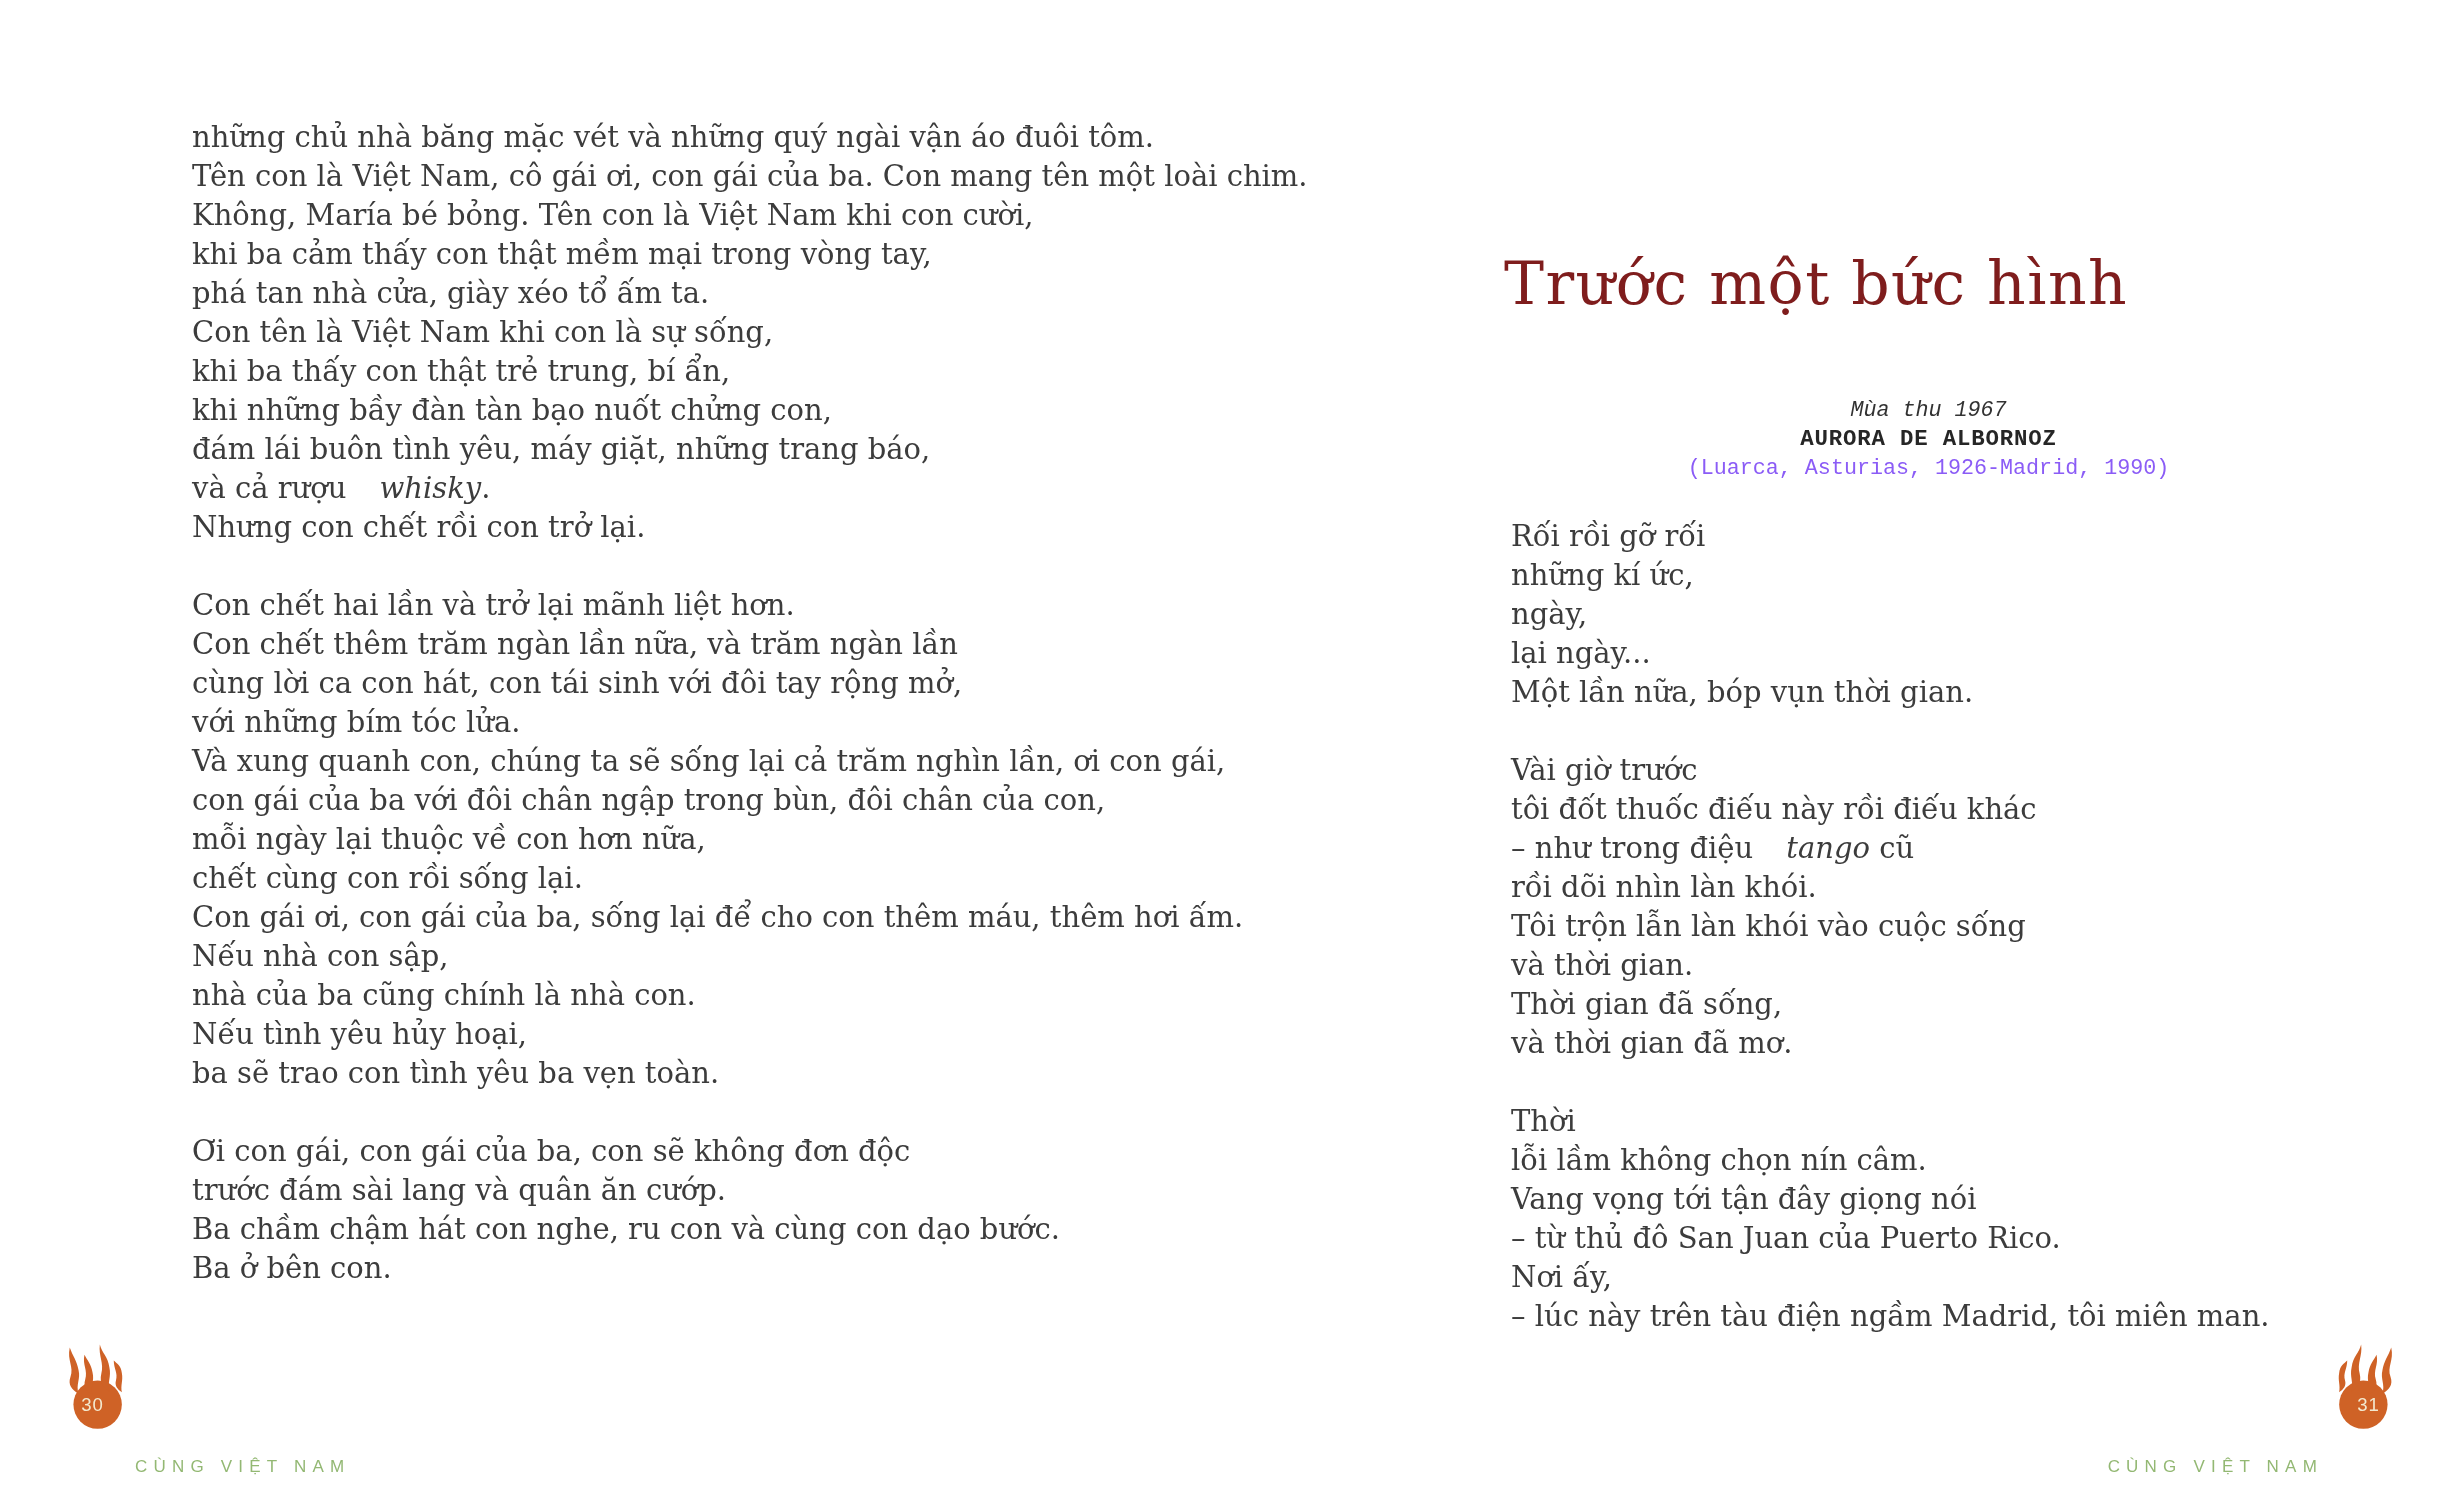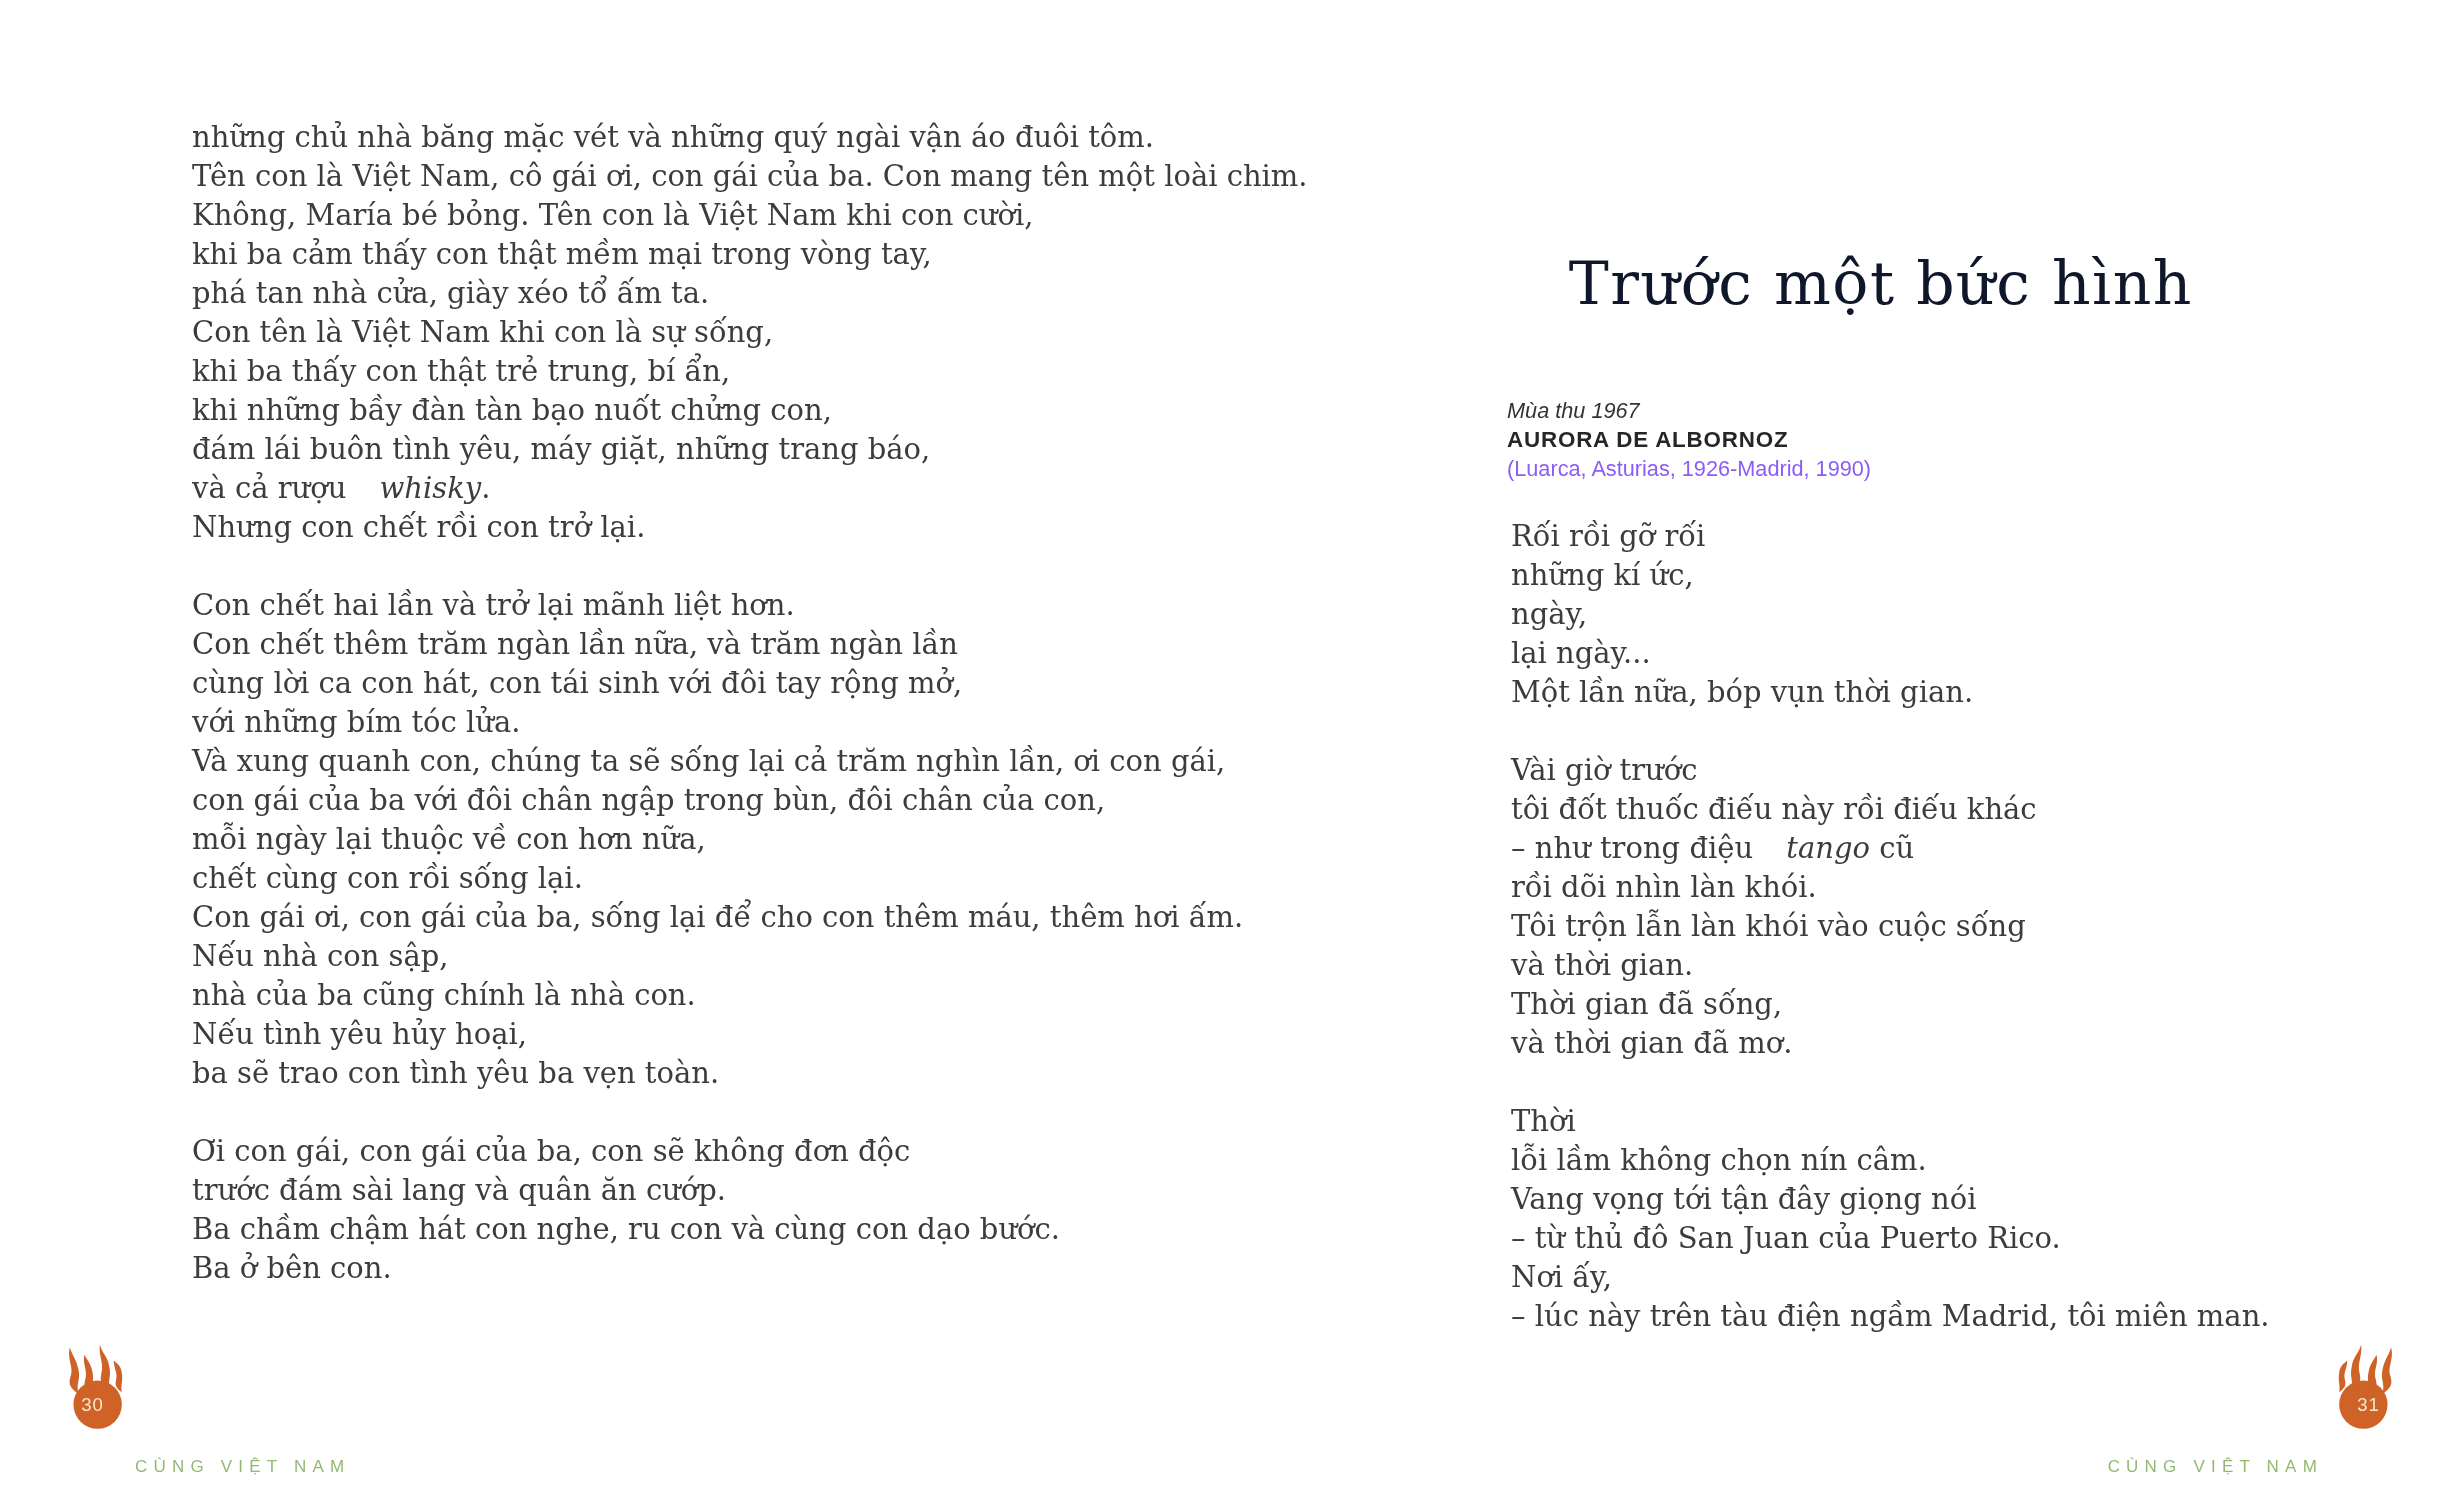--- a/index.html
+++ b/index.html
@@ -24,36 +24,36 @@
   .poem .line em{font-style:italic;margin-left:24px;}
   #left-poem{left:192px; top:118px;}
   #right-poem{left:1511px; top:517px;}
 
   
   .poem-title{
     position:absolute;
     left:1504px;
     top:249px;
     width:689px;
-    text-align:right;
+    text-align:left;
     font-size:60px;
     line-height:1.15;
-    color:#0f172a;
+    color:#7f1d1d;
     letter-spacing:1.5px;
     white-space:nowrap;
   }
 
   
   .attribution{
     position:absolute;
     left:1507px;
     top:396px;
     width:843px;
-    text-align:left;
-    font-family:Liberation Sans, sans-serif;
+    text-align:center;
+    font-family:Liberation Mono, monospace;
     color:#2f2f2f;
     line-height:29px;
     white-space:nowrap;
   }
   .attribution .date{font-style:italic;font-size:21.7px;color:#333;}
   .attribution .author{font-weight:bold;font-size:22.4px;letter-spacing:0.8px;color:#262626;}
   .attribution .life{font-size:21.7px;color:#8b5cf6;}
 
   
   .footer-text{

